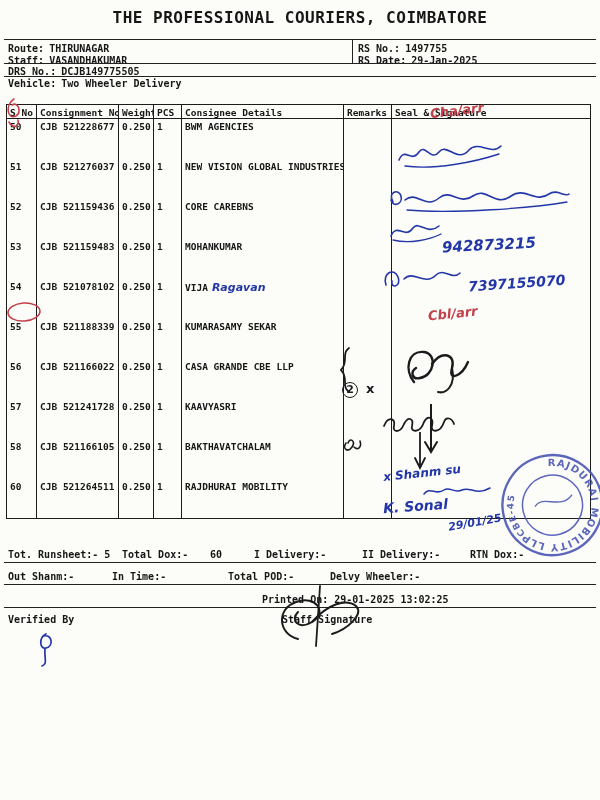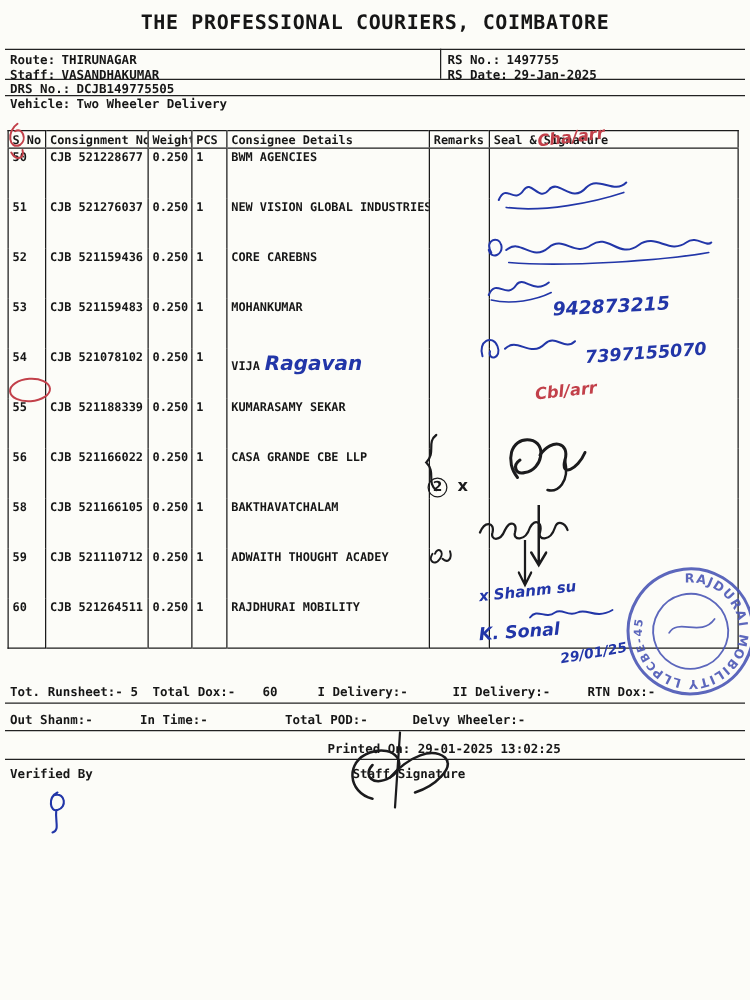--- a/index.html
+++ b/index.html
@@ -26,21 +26,21 @@
   .runsheet-table th:first-child, .runsheet-table td:first-child { border-left:none; }
   .runsheet-table thead tr { height:14px; }
   .runsheet-table thead th { border-bottom:1.2px solid #1b1b1b; font-size:9.5px; }
   .runsheet-table tbody tr { height:40px; }
   .srow { position:absolute; font-size:10px; white-space:nowrap; }
   .ink-layer { position:absolute; inset:0; }
   .sig { position:absolute; }
   .hw { position:absolute; font-family:"DejaVu Sans", sans-serif; font-style:italic;
         font-weight:700; white-space:nowrap; }
   .hw-inline { font-family:"DejaVu Sans", sans-serif; font-style:italic; font-weight:700;
-        color:#2236a8; font-size:16px; margin-left:4px; }
+        color:#2236a8; font-size:11px; margin-left:4px; }
   .circnum { display:inline-flex; align-items:center; justify-content:center;
         width:16px; height:16px; border:1.6px solid #1b1b1d; border-radius:50%;
         font-family:"DejaVu Sans", sans-serif; font-size:11px; font-weight:700; color:#1b1b1d; }
   .hw-x { font-family:"DejaVu Sans", sans-serif; font-weight:700; color:#1b1b1d;
         font-size:13px; margin-left:8px; }
   .stamp { position:absolute; left:498px; top:450px; transform:rotate(-14deg); opacity:0.88; }
 </style>
 </head>
 <body>
 
@@ -152,34 +152,34 @@
       <tr>
         <td>56</td>
         <td>CJB 521166022</td>
         <td>0.250</td>
         <td>1</td>
         <td>CASA GRANDE CBE LLP</td>
         <td></td>
         <td></td>
       </tr>
       <tr>
+        <td>57</td>
+        <td>CJB 521241728</td>
+        <td>0.250</td>
+        <td>1</td>
+        <td>KAAVYASRI</td>
+        <td></td>
+        <td></td>
+      </tr>
+      <tr>
         <td>58</td>
         <td>CJB 521166105</td>
         <td>0.250</td>
         <td>1</td>
         <td>BAKTHAVATCHALAM</td>
-        <td></td>
-        <td></td>
-      </tr>
-      <tr>
-        <td>59</td>
-        <td>CJB 521110712</td>
-        <td>0.250</td>
-        <td>1</td>
-        <td>ADWAITH THOUGHT ACADEY</td>
         <td></td>
         <td></td>
       </tr>
       <tr>
         <td>60</td>
         <td>CJB 521264511</td>
         <td>0.250</td>
         <td>1</td>
         <td>RAJDHURAI MOBILITY</td>
         <td></td>

